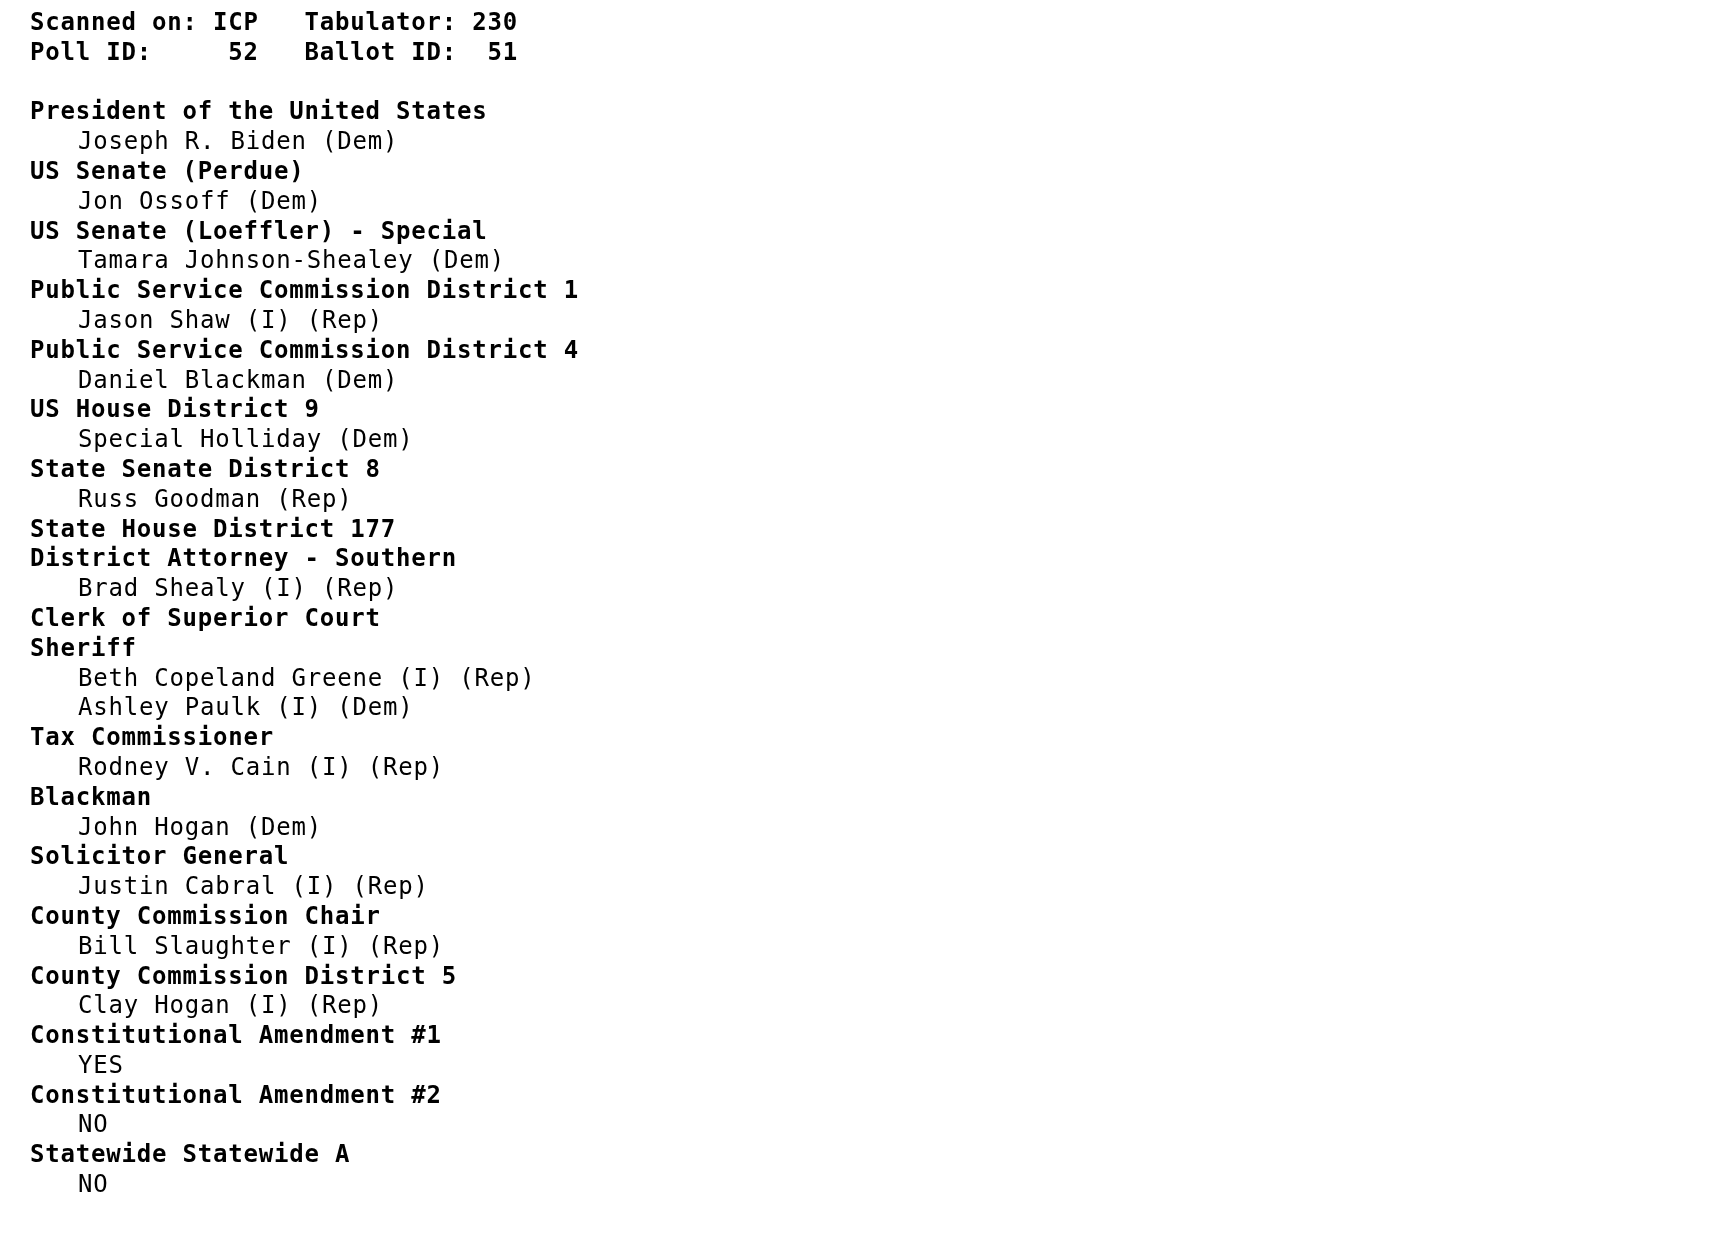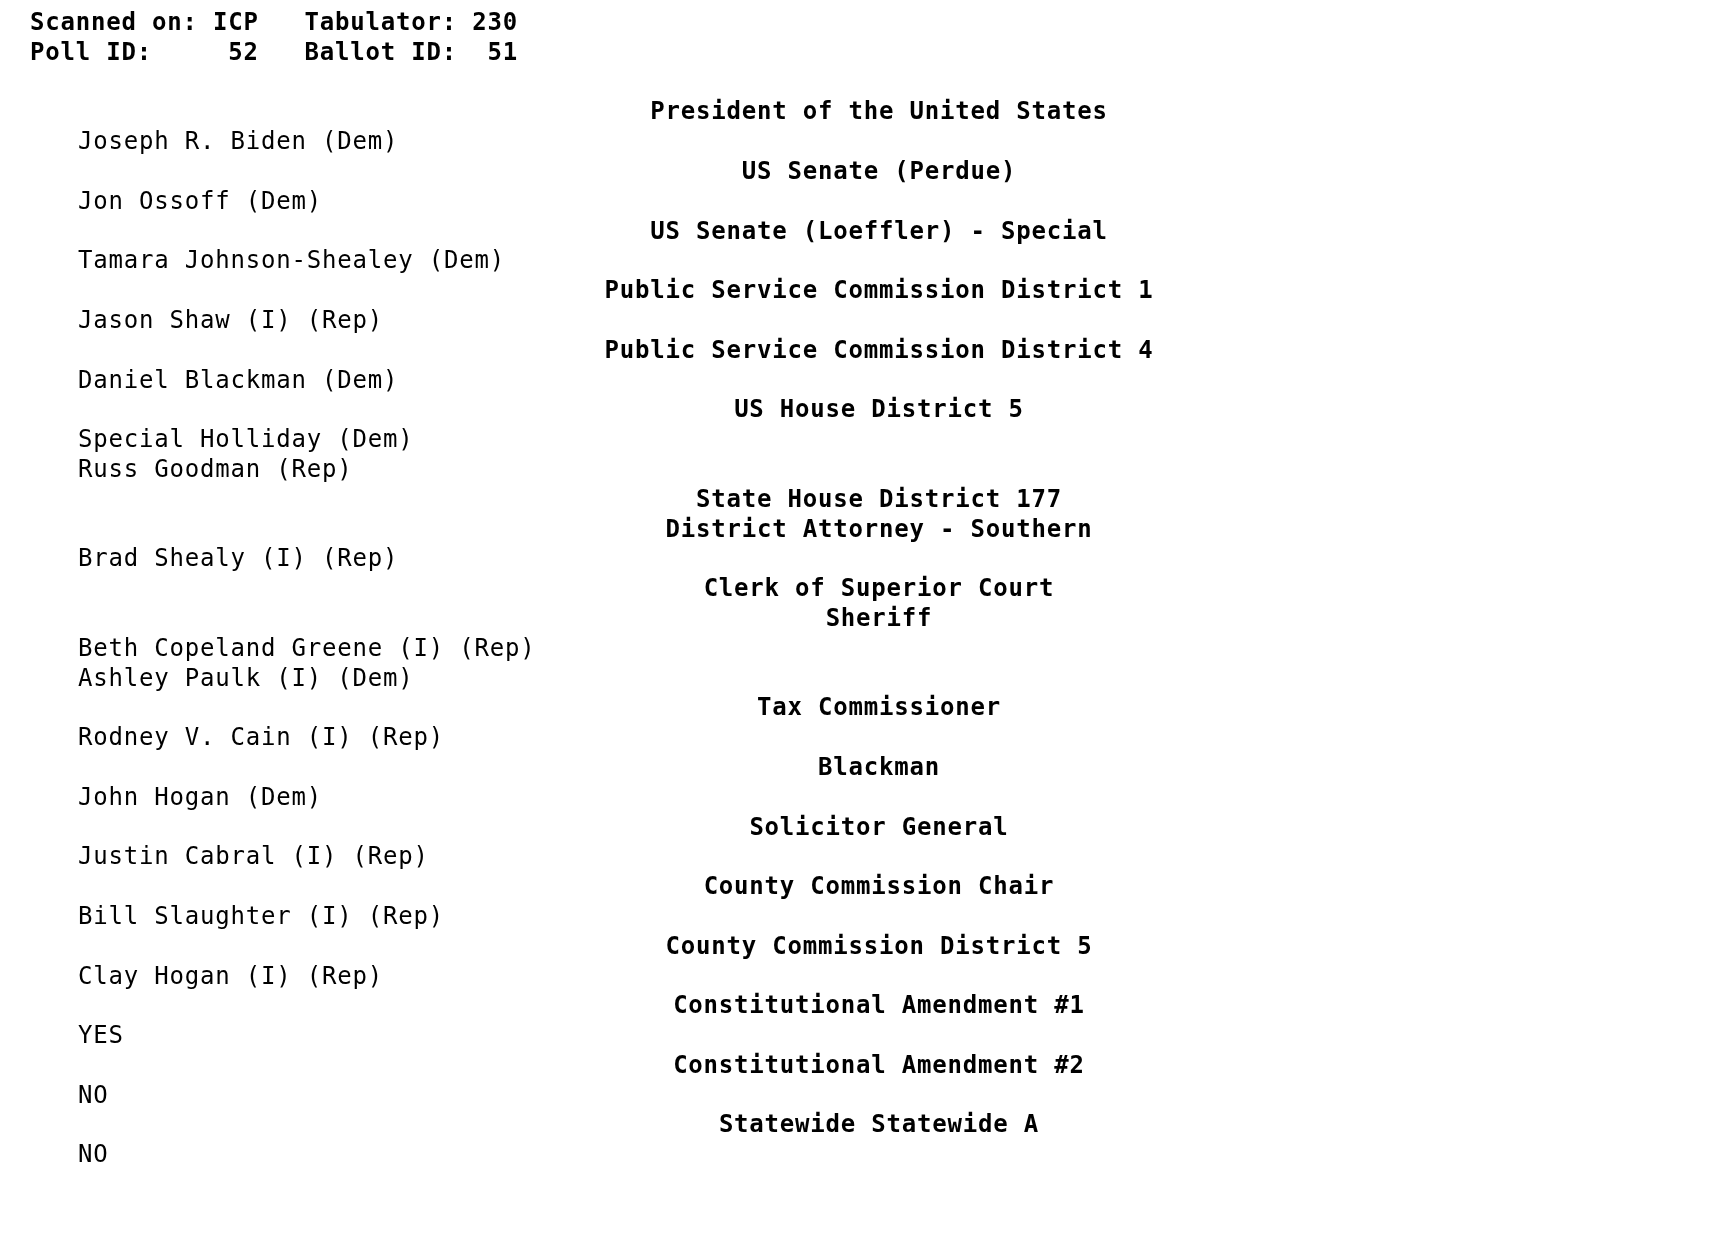--- a/index.html
+++ b/index.html
@@ -23,21 +23,20 @@
     line-height: 29.8px;
     letter-spacing: 0.8px;
     white-space: pre;
     font-weight: bold;
   }
   .header-line {
     font-weight: bold;
   }
   .contest {
     font-weight: bold;
-    text-align: center;
   }
   .choice {
     font-weight: normal;
     padding-left: 48px;
   }
   .spacer {
     height: 29.8px;
   }
 </style>
 </head>
@@ -59,23 +58,24 @@
 
     <div class="line contest">US Senate (Loeffler) - Special</div>
     <div class="line choice">Tamara Johnson-Shealey (Dem)</div>
 
     <div class="line contest">Public Service Commission District 1</div>
     <div class="line choice">Jason Shaw (I) (Rep)</div>
 
     <div class="line contest">Public Service Commission District 4</div>
     <div class="line choice">Daniel Blackman (Dem)</div>
 
-    <div class="line contest">US House District 5</div>
+    <div class="line contest">US House District 9</div>
     <div class="line choice">Special Holliday (Dem)</div>
 
+    <div class="line contest">State Senate District 8</div>
     <div class="line choice">Russ Goodman (Rep)</div>
 
     <div class="line contest">State House District 177</div>
 
     <div class="line contest">District Attorney - Southern</div>
     <div class="line choice">Brad Shealy (I) (Rep)</div>
 
     <div class="line contest">Clerk of Superior Court</div>
     <div class="line contest">Sheriff</div>
 

